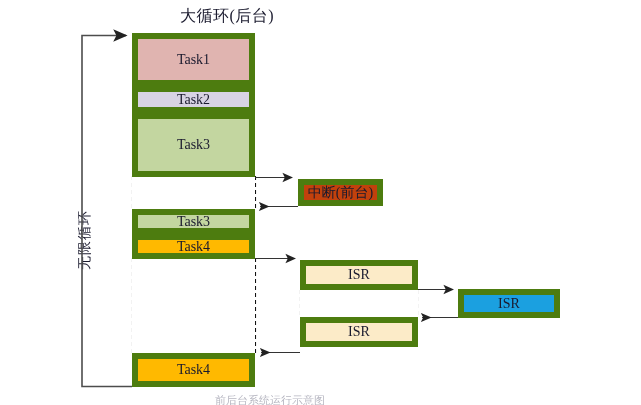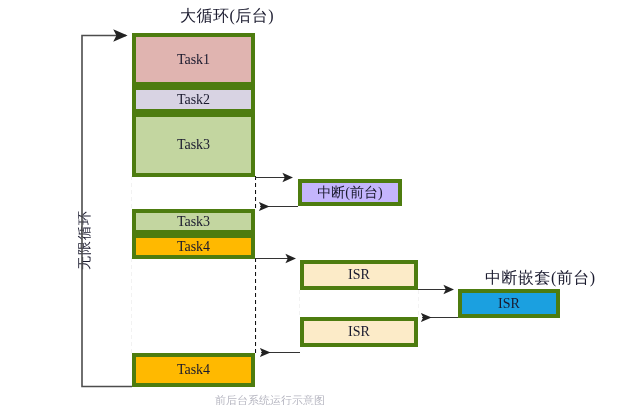--- a/index.html
+++ b/index.html
@@ -17,21 +17,21 @@
     color:#1a1a2e;
     white-space:nowrap;
     font-family:"Liberation Serif","DejaVu Serif",serif;
     margin-left:40px;
   }
   .title-cn{font-size:16px;letter-spacing:0.5px;}
 
   .box{
     position:absolute;
     box-sizing:border-box;
-    border:4px solid #4d7c0f;
+    border:6px solid #4d7c0f;
     display:flex;
     align-items:center;
     justify-content:center;
     color:#1a1a2e;
     font-size:14px;
     font-family:"Liberation Serif","DejaVu Serif",serif;
   }
   .box.cn{font-size:14px;}
   .box.empty{border:1px solid transparent;}
 
@@ -61,21 +61,20 @@
     opacity:.35;
   }
 </style>
 </head>
 <body>
 
 <div id="canvas">
 
   <div class="lbl title-cn" style="left:140px;top:6px;">大循环(后台)</div>
 
-  <div class="lbl title-cn" style="left:445px;top:268px;">中断嵌套(前台)</div>
 
   <div class="vlabel" style="left:76px;top:272px;">无限循环</div>
 
   <svg id="wires">
     <defs>
       <marker id="arrL" markerWidth="9" markerHeight="9" refX="8" refY="4.5" orient="auto" markerUnits="strokeWidth">
         <path d="M0,4.5 L9,0.6 L7,4.5 L9,8.4 Z" fill="#222222"></path>
       </marker>
       <marker id="arrR" markerWidth="9" markerHeight="9" refX="8" refY="4.5" orient="auto" markerUnits="strokeWidth">
         <path d="M0,0.6 L9,4.5 L0,8.4 L2,4.5 Z" fill="#222222"></path>
@@ -130,21 +129,21 @@
   </div>
 
   <div class="box empty" style="left:132px;top:259px;width:123px;height:94px;background:#ffffff;">
     <span></span>
   </div>
 
   <div class="box" style="left:132px;top:353px;width:123px;height:34px;background:#FFB900;">
     <span>Task4</span>
   </div>
 
-  <div class="box cn" style="left:298px;top:179px;width:104px;height:27px;background:#c4b5fd;">
+  <div class="box cn" style="left:298px;top:179px;width:85px;height:27px;background:#c2410c;">
     <span>中断(前台)</span>
   </div>
 
   <div class="box" style="left:300px;top:260px;width:118px;height:30px;background:#FCEBC8;">
     <span>ISR</span>
   </div>
 
   <div class="box empty" style="left:300px;top:290px;width:118px;height:27px;background:#ffffff;">
     <span></span>
   </div>

